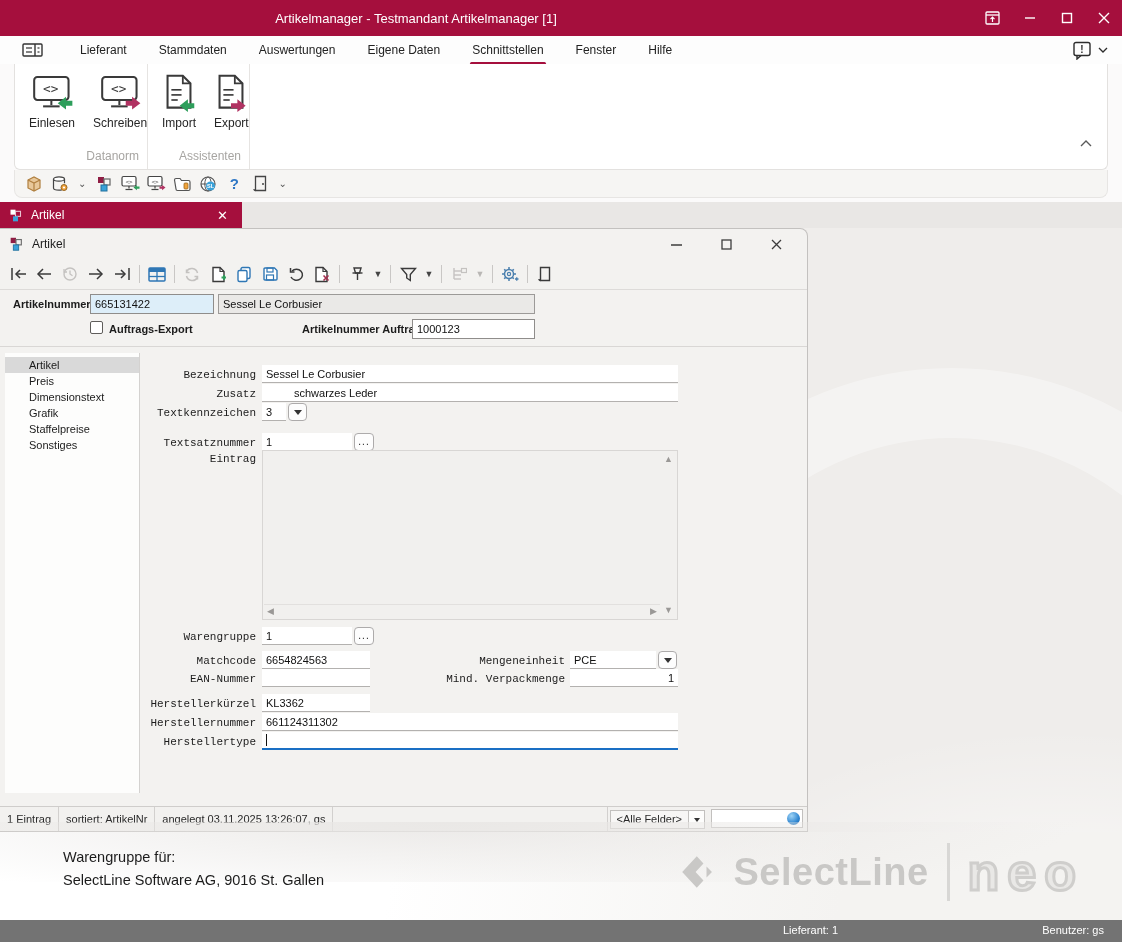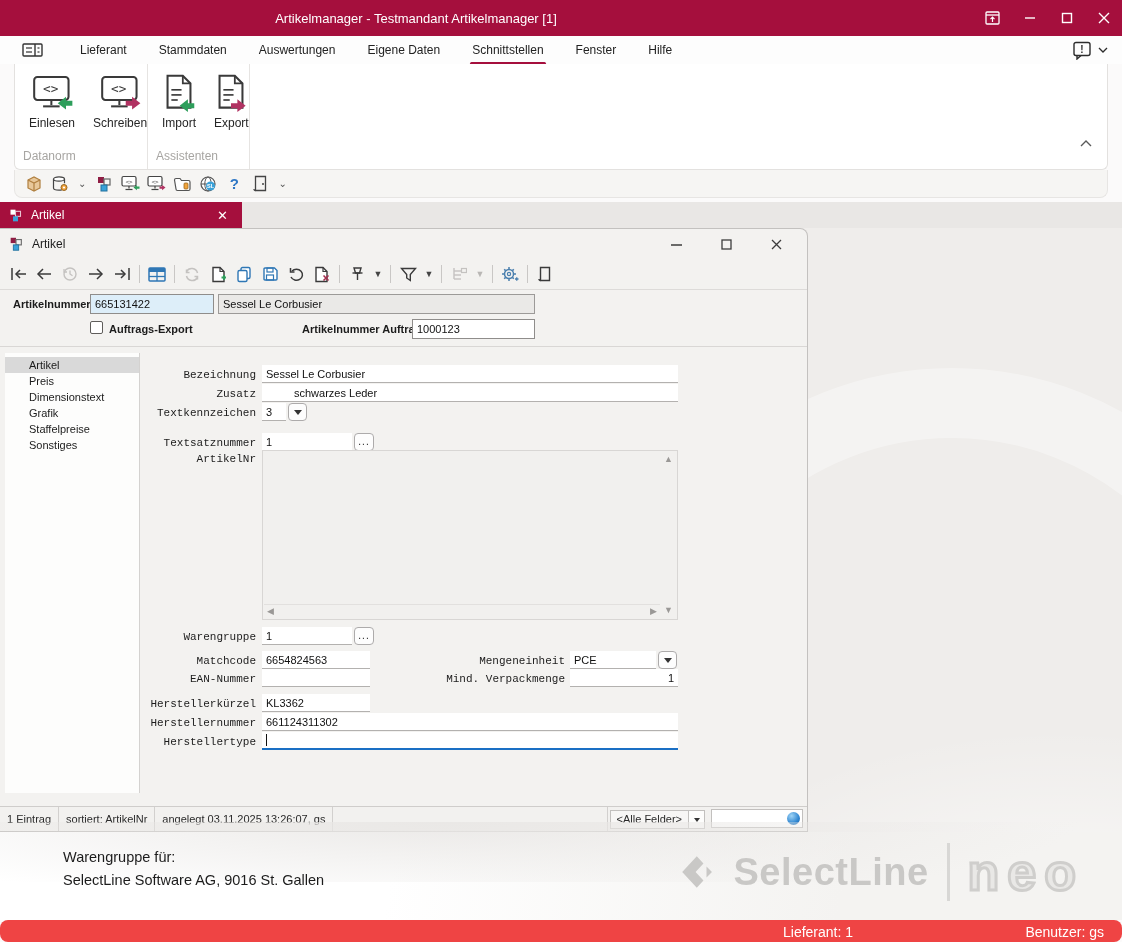--- a/index.html
+++ b/index.html
@@ -21,21 +21,21 @@
   .menu-item { padding:6px 16px; font-size:12px; color:#222; position:relative; cursor:default; }
   .menu-item.selected::after { content:""; position:absolute; left:14px; right:14px; bottom:-2px; height:3px; background:#a50f3d; border-radius:2px; }
   .menu-right { position:absolute; right:14px; top:0; height:28px; display:flex; align-items:center; gap:6px; }
 
   
   .ribbon { position:absolute; left:14px; top:64px; width:1094px; height:106px; background:#fff; border:1px solid #e3e1df; border-top:none; border-radius:0 0 6px 6px; display:flex; }
   .ribbon-group { display:flex; flex-direction:column; border-right:1px solid #e6e4e2; padding:6px 8px 2px 8px; }
   .ribbon-buttons { display:flex; gap:6px; flex:1; }
   .ribbon-big-btn { display:flex; flex-direction:column; align-items:center; padding:2px 6px; border-radius:4px; cursor:default; }
   .ribbon-big-btn .rb-label { font-size:12px; color:#262626; margin-top:2px; }
-  .ribbon-group-label { text-align:left; color:#a7a5a2; font-size:12px; padding:6px 0 4px 0; }
+  .ribbon-group-label { text-align:right; color:#a7a5a2; font-size:12px; padding:6px 0 4px 0; }
   .ribbon-collapse { position:absolute; right:30px; top:140px; color:#5a5a5a; font-size:13px; cursor:default; }
 
   
   .quickbar { position:absolute; left:14px; top:170px; width:1094px; height:28px; background:#f6f5f3; border:1px solid #e7e5e3; border-top:none; border-radius:0 0 8px 8px; display:flex; align-items:center; padding-left:8px; gap:4px; }
   .qb-icon { width:22px; height:22px; display:flex; align-items:center; justify-content:center; cursor:default; }
   .qb-chev { color:#555; font-size:10px; padding:0 3px; cursor:default; }
 
   
   .tabstrip { position:absolute; left:0; top:202px; width:1122px; height:26px; background:#e9e7e5; }
   .doc-tab { position:absolute; left:0; top:0; width:242px; height:26px; background:#a50f3d; color:#fff; display:flex; align-items:center; padding:0 8px; cursor:default; }
@@ -104,21 +104,21 @@
     background: linear-gradient(100deg, #ffffff 35%, #f4f3f1 75%), #fff; }
   .footer::before { content:""; position:absolute; left:0; top:-10px; width:100%; height:60px;
     background: radial-gradient(ellipse 900px 120px at 40% 0%, rgba(233,231,229,.9), rgba(255,255,255,0) 70%); }
   .lic { position:absolute; left:63px; top:14px; font-size:14.5px; color:#1c1c1c; line-height:23px; }
   .logo { position:absolute; right:38px; top:10px; display:flex; align-items:center; gap:18px; }
   .logo-word { font-size:38px; font-weight:bold; color:#c9c8c6; letter-spacing:.5px; }
   .logo-bar { width:3px; height:58px; background:#d8d7d5; }
   .logo-neo { font-size:52px; font-weight:bold; letter-spacing:8px; color:#e9e8e6; -webkit-text-stroke:3px #cfcecc; }
 
   
-  .bottombar { position:absolute; left:0; top:920px; width:1122px; height:22px; background:#ef4444; color:#fff; font-size:14px;border-radius:8px; }
+  .bottombar { position:absolute; left:0; top:920px; width:1122px; height:22px; background:#737373; color:#fff; font-size:11px; }
   .bb-lieferant { position:absolute; left:783px; top:4px; }
   .bb-benutzer { position:absolute; right:18px; top:4px; }
 
   svg { display:block; }
 </style>
 </head>
 <body>
 
 <div class="screen">
 
@@ -532,21 +532,21 @@
       <div class="uline" style="left:262px; top:37px; width:416px;padding-left:32px;">schwarzes Leder</div>
 
       <span class="flabel" style="left:106px; top:60px; width:150px;">Textkennzeichen</span>
       <div class="uline" style="left:262px; top:56px; width:24px;">3</div>
       <span class="drop-btn" style="left:288px; top:56px;"></span>
 
       <span class="flabel" style="left:106px; top:90px; width:150px;">Textsatznummer</span>
       <div class="uline" style="left:262px; top:86px; width:90px;">1</div>
       <span class="dots-btn" style="left:354px; top:86px;">...</span>
 
-      <span class="flabel" style="left:106px; top:106px; width:150px;">ArtikelNr</span>
+      <span class="flabel" style="left:106px; top:106px; width:150px;">Eintrag</span>
       <div class="longtext" style="left:262px; top:103px; width:416px; height:170px;">
         <div class="vscroll">
           <span class="sarrow">▲</span>
           <span class="sarrow">▼</span>
         </div>
         <div class="hscroll">
           <span class="sarrow">◀</span>
           <span class="sarrow">▶</span>
         </div>
       </div>

